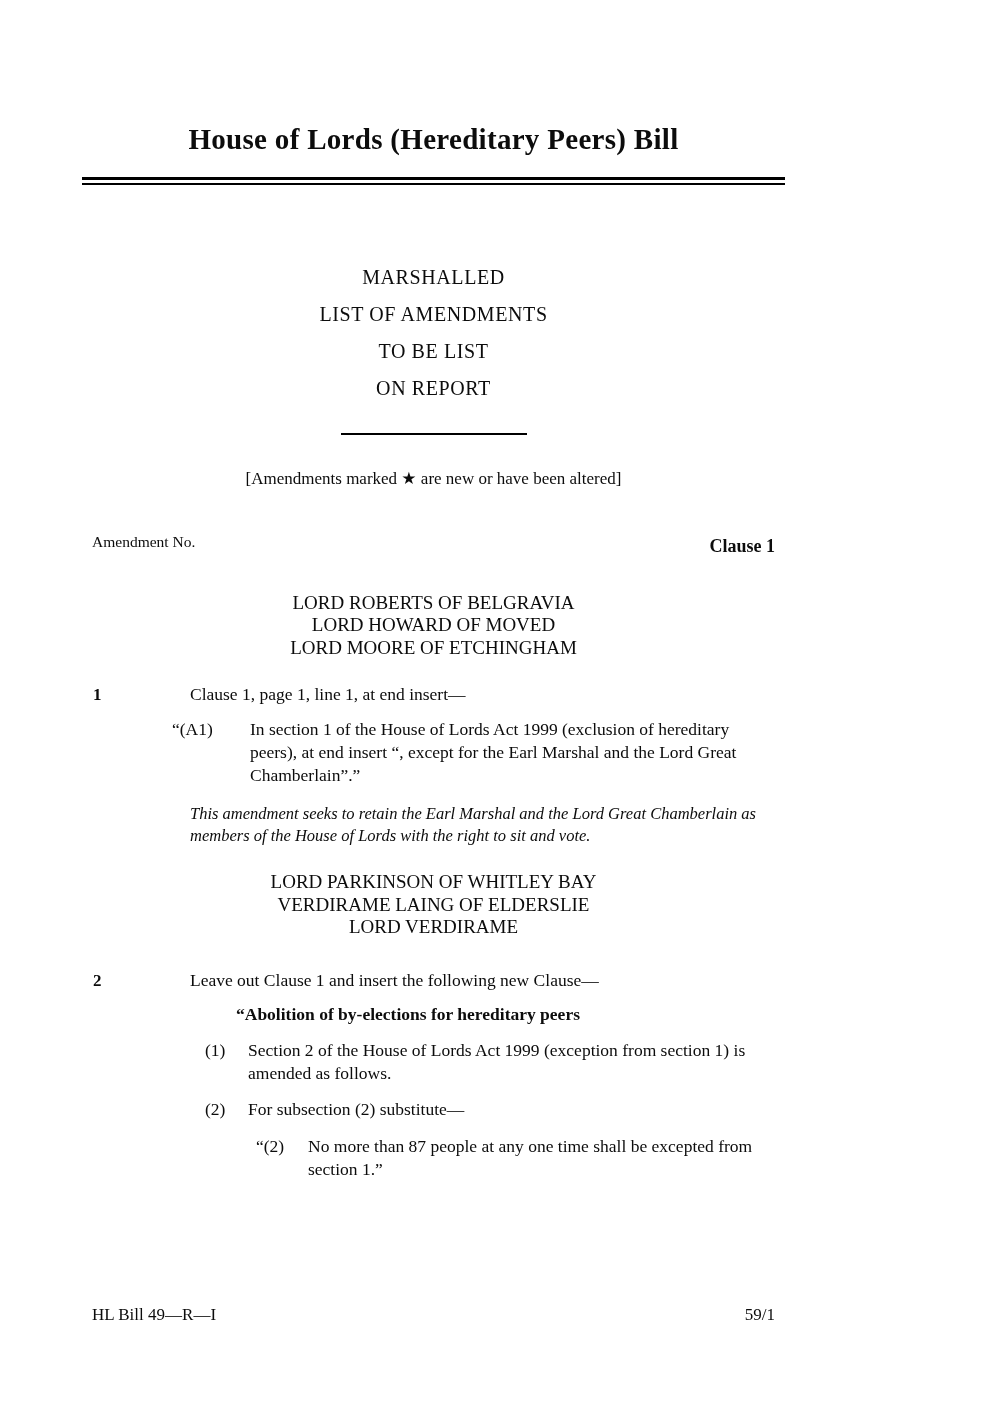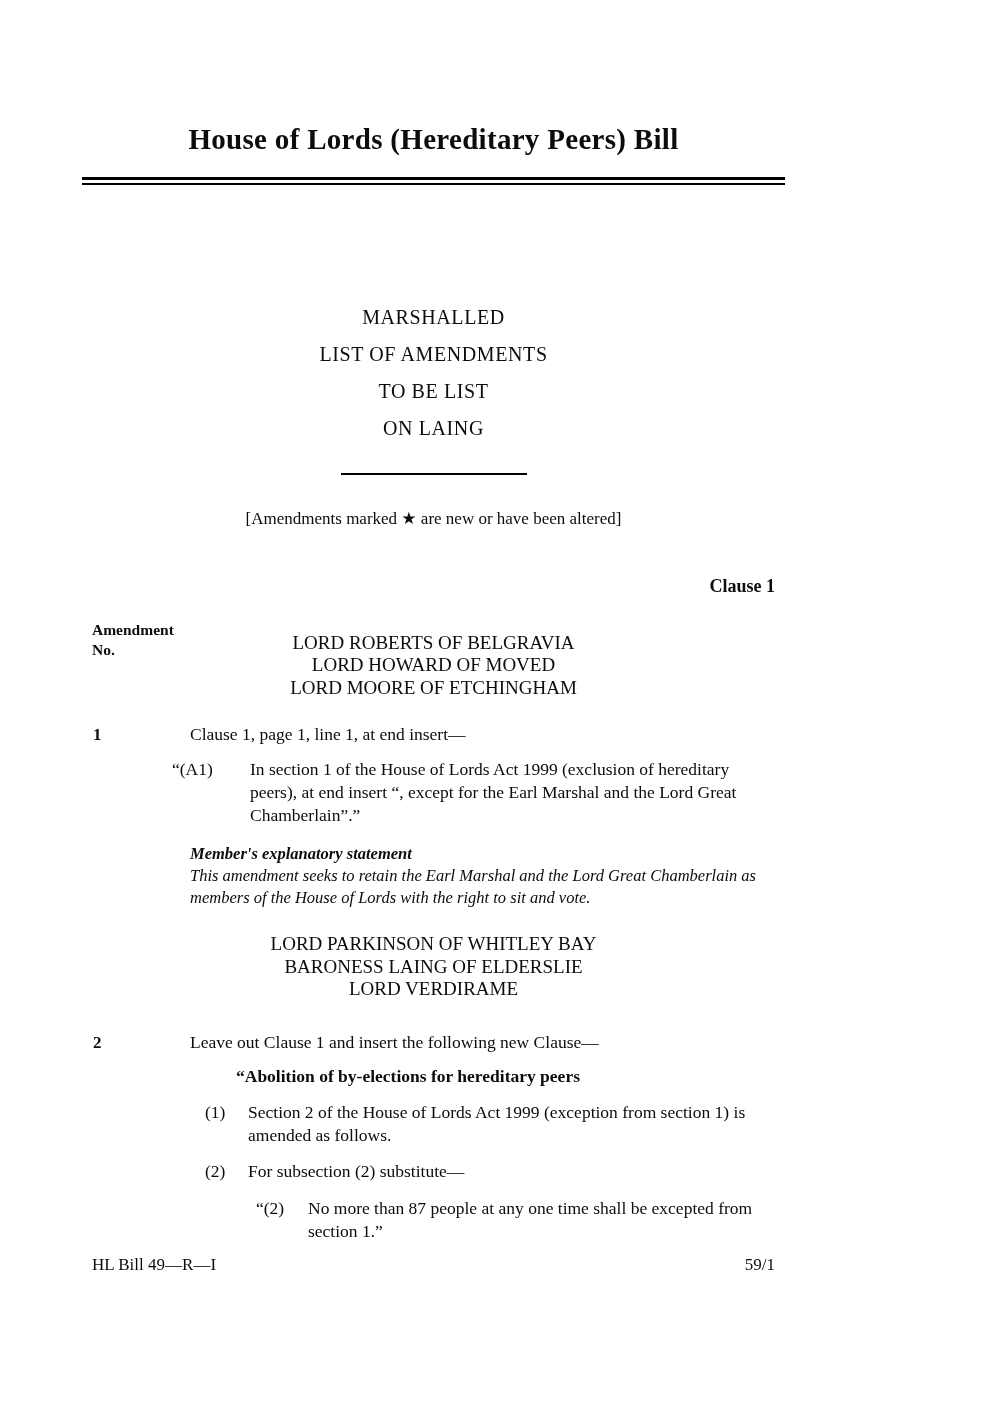--- a/index.html
+++ b/index.html
@@ -26,21 +26,21 @@
     line-height: 36px;
   }
   .double-rule {
     margin: 7px -10px 0 -10px;
     height: 8px;
     border-top: 3px solid #000;
     border-bottom: 2px solid #000;
     box-sizing: border-box;
   }
   .marshalled {
-    margin-top: 114px;
+    margin-top: 74px;
     text-align: center;
     font-size: 20px;
     line-height: 37px;
     letter-spacing: 0.6px;
   }
   .short-rule {
     width: 186px;
     border: none;
     border-top: 2px solid #000;
     margin: 26px auto 0 auto;
@@ -54,24 +54,23 @@
   .list-header {
     position: relative;
     margin-top: 42px;
     height: 42px;
   }
   .amendment-no {
     position: absolute;
     left: 0;
     top: 0;
     width: 104px;
-    font-weight: bold;
+    font-weight: normal;
     font-size: 15.5px;
     line-height: 20px;
-    margin-top: 48px;
   }
   .clause-heading {
     text-align: right;
     font-weight: bold;
     font-size: 18px;
     padding-top: 3px;
     line-height: 22px;
   }
   .sponsors {
     text-align: center;
@@ -128,40 +127,40 @@
     display: flex;
     margin-top: 14px;
     margin-left: 66px;
   }
   .qsub-label { flex: none; width: 52px; }
   .qsub-text { flex: 1; }
   .footer {
     position: absolute;
     left: 92px;
     right: 91px;
-    top: 1254px;
+    top: 1304px;
     display: flex;
     justify-content: space-between;
     font-size: 17px;
     line-height: 22px;
   }
 </style>
 </head>
 <body>
 
 <div class="page">
 
   <h1 class="bill-title">House of Lords (Hereditary Peers) Bill</h1>
   <div class="double-rule"></div>
 
   <div class="marshalled">
     <div>MARSHALLED</div>
     <div>LIST OF AMENDMENTS</div>
     <div>TO BE LIST</div>
-    <div>ON LAING</div>
+    <div>ON REPORT</div>
   </div>
 
   <hr class="short-rule">
 
   <p class="star-note">[Amendments marked ★ are new or have been altered]</p>
 
   <div class="list-header">
     <div class="amendment-no">Amendment No.</div>
     <div class="clause-heading">Clause 1</div>
   </div>
@@ -174,29 +173,28 @@
 
   <div class="amendment amendment-1">
     <div class="amend-num">1</div>
     <div class="amend-body">
       <p class="instruction">Clause 1, page 1, line 1, at end insert—</p>
       <div class="subpara">
         <span class="subpara-label">“(A1)</span>
         <span class="subpara-text">In section 1 of the House of Lords Act 1999 (exclusion of hereditary peers), at end insert “, except for the Earl Marshal and the Lord Great Chamberlain”.”</span>
       </div>
       <div class="explanatory">
-        <p class="exp-head">Member's explanatory statement</p>
         <p class="exp-body">This amendment seeks to retain the Earl Marshal and the Lord Great Chamberlain as members of the House of Lords with the right to sit and vote.</p>
       </div>
     </div>
   </div>
 
   <div class="sponsors sponsors-2">
     <span class="sponsor-line">LORD PARKINSON OF WHITLEY BAY</span>
-    <span class="sponsor-line">BARONESS LAING OF ELDERSLIE</span>
+    <span class="sponsor-line">VERDIRAME LAING OF ELDERSLIE</span>
     <span class="sponsor-line">LORD VERDIRAME</span>
   </div>
 
   <div class="amendment amendment-2">
     <div class="amend-num">2</div>
     <div class="amend-body">
       <p class="instruction">Leave out Clause 1 and insert the following new Clause—</p>
       <div class="new-clause-heading">“Abolition of by-elections for hereditary peers</div>
       <div class="subsec">
         <span class="subsec-label">(1)</span>

